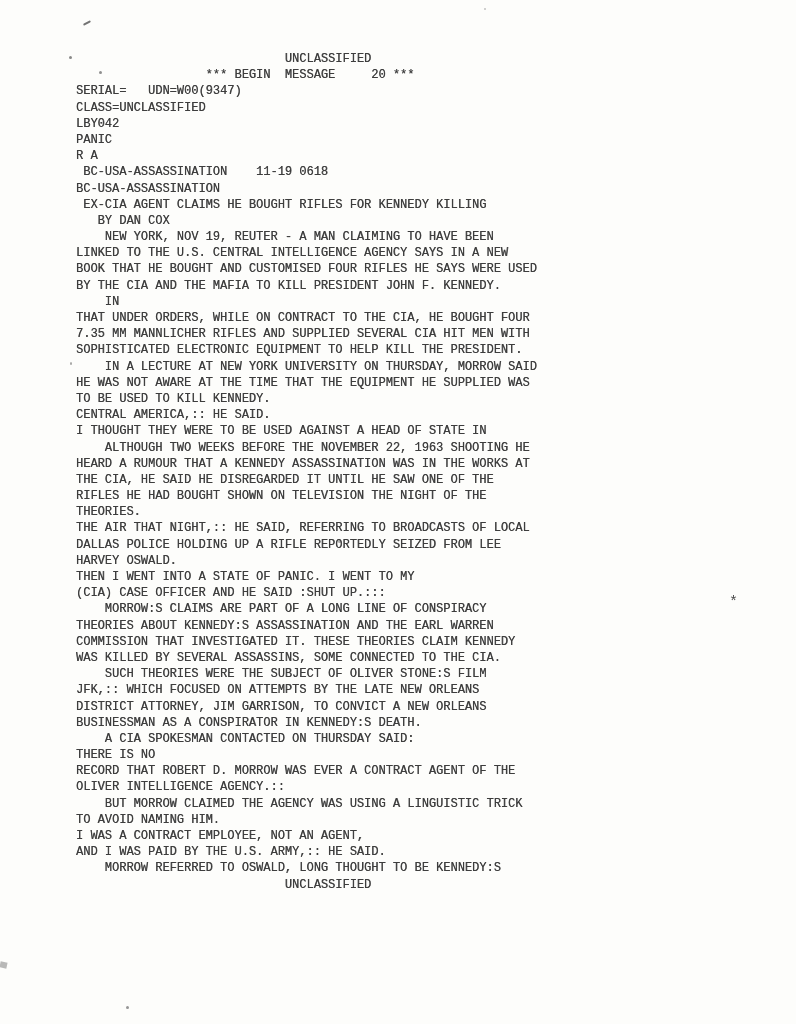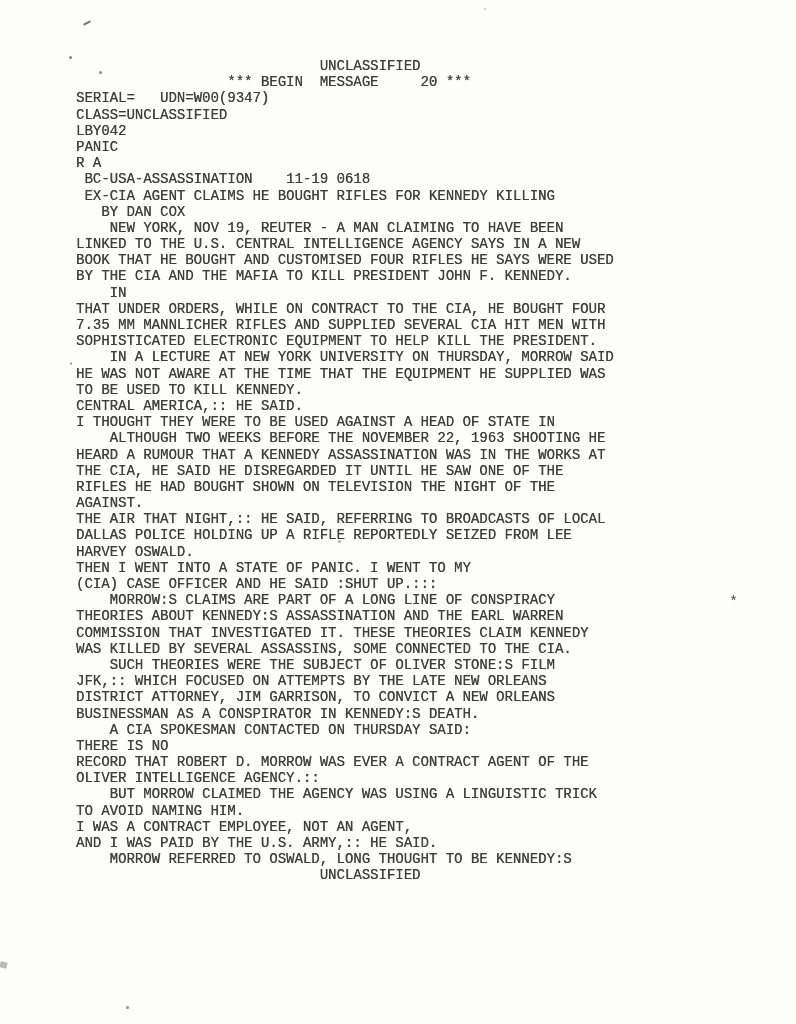--- a/index.html
+++ b/index.html
@@ -11,23 +11,23 @@
     position: relative;
     width: 796px;
     height: 1024px;
     background: #fdfdfb;
     overflow: hidden;
     font-family: "Liberation Mono", "DejaVu Sans Mono", monospace;
   }
   .text-block {
     position: absolute;
     left: 76px;
-    top: 58px;
+    top: 51px;
     color: #3d3d3d;
-    font-size: 14px;
+    font-size: 12px;
     letter-spacing: 0px;
     filter: blur(0.25px);
     text-shadow: 0.3px 0 0.5px rgba(55,55,55,0.75);
   }
   .line {
     white-space: pre;
     height: 16.2px;
     line-height: 16.2px;
   }
   .margin-asterisk {
@@ -75,40 +75,41 @@
 
   <div class="text-block">
       <div class="line">                             UNCLASSIFIED</div>
       <div class="line">                  *** BEGIN  MESSAGE     20 ***</div>
       <div class="line">SERIAL=   UDN=W00(9347)</div>
       <div class="line">CLASS=UNCLASSIFIED</div>
       <div class="line">LBY042</div>
       <div class="line">PANIC</div>
       <div class="line">R A</div>
       <div class="line"> BC-USA-ASSASSINATION    11-19 0618</div>
+      <div class="line">BC-USA-ASSASSINATION</div>
       <div class="line"> EX-CIA AGENT CLAIMS HE BOUGHT RIFLES FOR KENNEDY KILLING</div>
       <div class="line">   BY DAN COX</div>
       <div class="line">    NEW YORK, NOV 19, REUTER - A MAN CLAIMING TO HAVE BEEN</div>
       <div class="line">LINKED TO THE U.S. CENTRAL INTELLIGENCE AGENCY SAYS IN A NEW</div>
       <div class="line">BOOK THAT HE BOUGHT AND CUSTOMISED FOUR RIFLES HE SAYS WERE USED</div>
       <div class="line">BY THE CIA AND THE MAFIA TO KILL PRESIDENT JOHN F. KENNEDY.</div>
       <div class="line">    IN</div>
       <div class="line">THAT UNDER ORDERS, WHILE ON CONTRACT TO THE CIA, HE BOUGHT FOUR</div>
       <div class="line">7.35 MM MANNLICHER RIFLES AND SUPPLIED SEVERAL CIA HIT MEN WITH</div>
       <div class="line">SOPHISTICATED ELECTRONIC EQUIPMENT TO HELP KILL THE PRESIDENT.</div>
       <div class="line">    IN A LECTURE AT NEW YORK UNIVERSITY ON THURSDAY, MORROW SAID</div>
       <div class="line">HE WAS NOT AWARE AT THE TIME THAT THE EQUIPMENT HE SUPPLIED WAS</div>
       <div class="line">TO BE USED TO KILL KENNEDY.</div>
       <div class="line">CENTRAL AMERICA,:: HE SAID.</div>
       <div class="line">I THOUGHT THEY WERE TO BE USED AGAINST A HEAD OF STATE IN</div>
       <div class="line">    ALTHOUGH TWO WEEKS BEFORE THE NOVEMBER 22, 1963 SHOOTING HE</div>
       <div class="line">HEARD A RUMOUR THAT A KENNEDY ASSASSINATION WAS IN THE WORKS AT</div>
       <div class="line">THE CIA, HE SAID HE DISREGARDED IT UNTIL HE SAW ONE OF THE</div>
       <div class="line">RIFLES HE HAD BOUGHT SHOWN ON TELEVISION THE NIGHT OF THE</div>
-      <div class="line">AGAINST.</div>
+      <div class="line">THEORIES.</div>
       <div class="line">THE AIR THAT NIGHT,:: HE SAID, REFERRING TO BROADCASTS OF LOCAL</div>
       <div class="line">DALLAS POLICE HOLDING UP A RIFLE REPORTEDLY SEIZED FROM LEE</div>
       <div class="line">HARVEY OSWALD.</div>
       <div class="line">THEN I WENT INTO A STATE OF PANIC. I WENT TO MY</div>
       <div class="line">(CIA) CASE OFFICER AND HE SAID :SHUT UP.:::</div>
       <div class="line">    MORROW:S CLAIMS ARE PART OF A LONG LINE OF CONSPIRACY</div>
       <div class="line">THEORIES ABOUT KENNEDY:S ASSASSINATION AND THE EARL WARREN</div>
       <div class="line">COMMISSION THAT INVESTIGATED IT. THESE THEORIES CLAIM KENNEDY</div>
       <div class="line">WAS KILLED BY SEVERAL ASSASSINS, SOME CONNECTED TO THE CIA.</div>
       <div class="line">    SUCH THEORIES WERE THE SUBJECT OF OLIVER STONE:S FILM</div>

